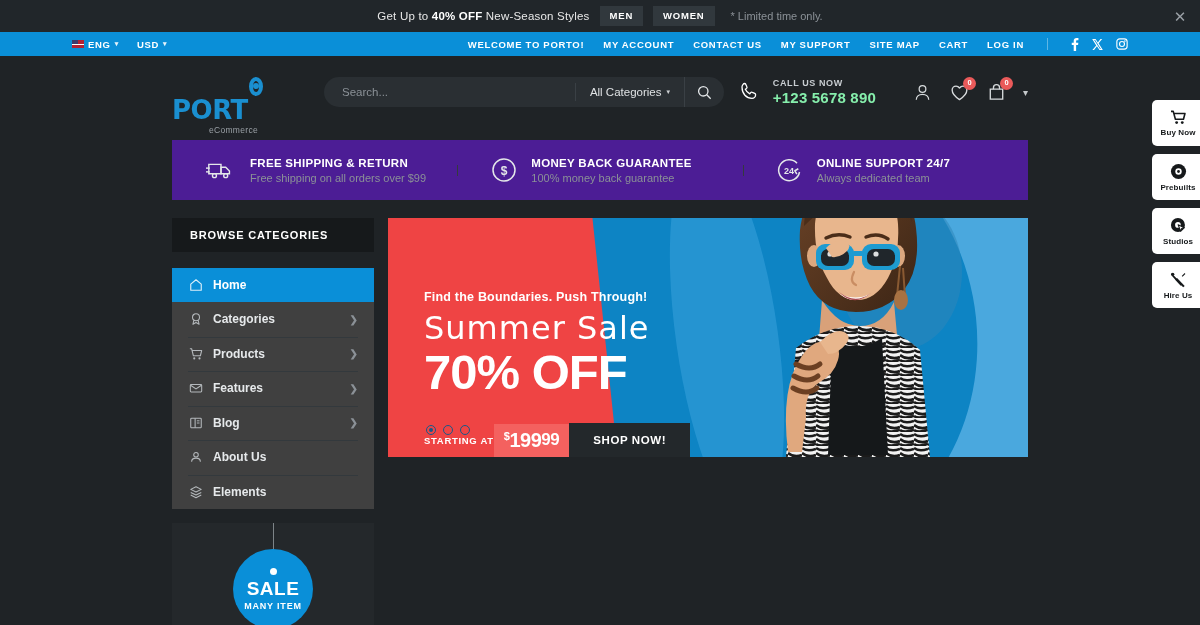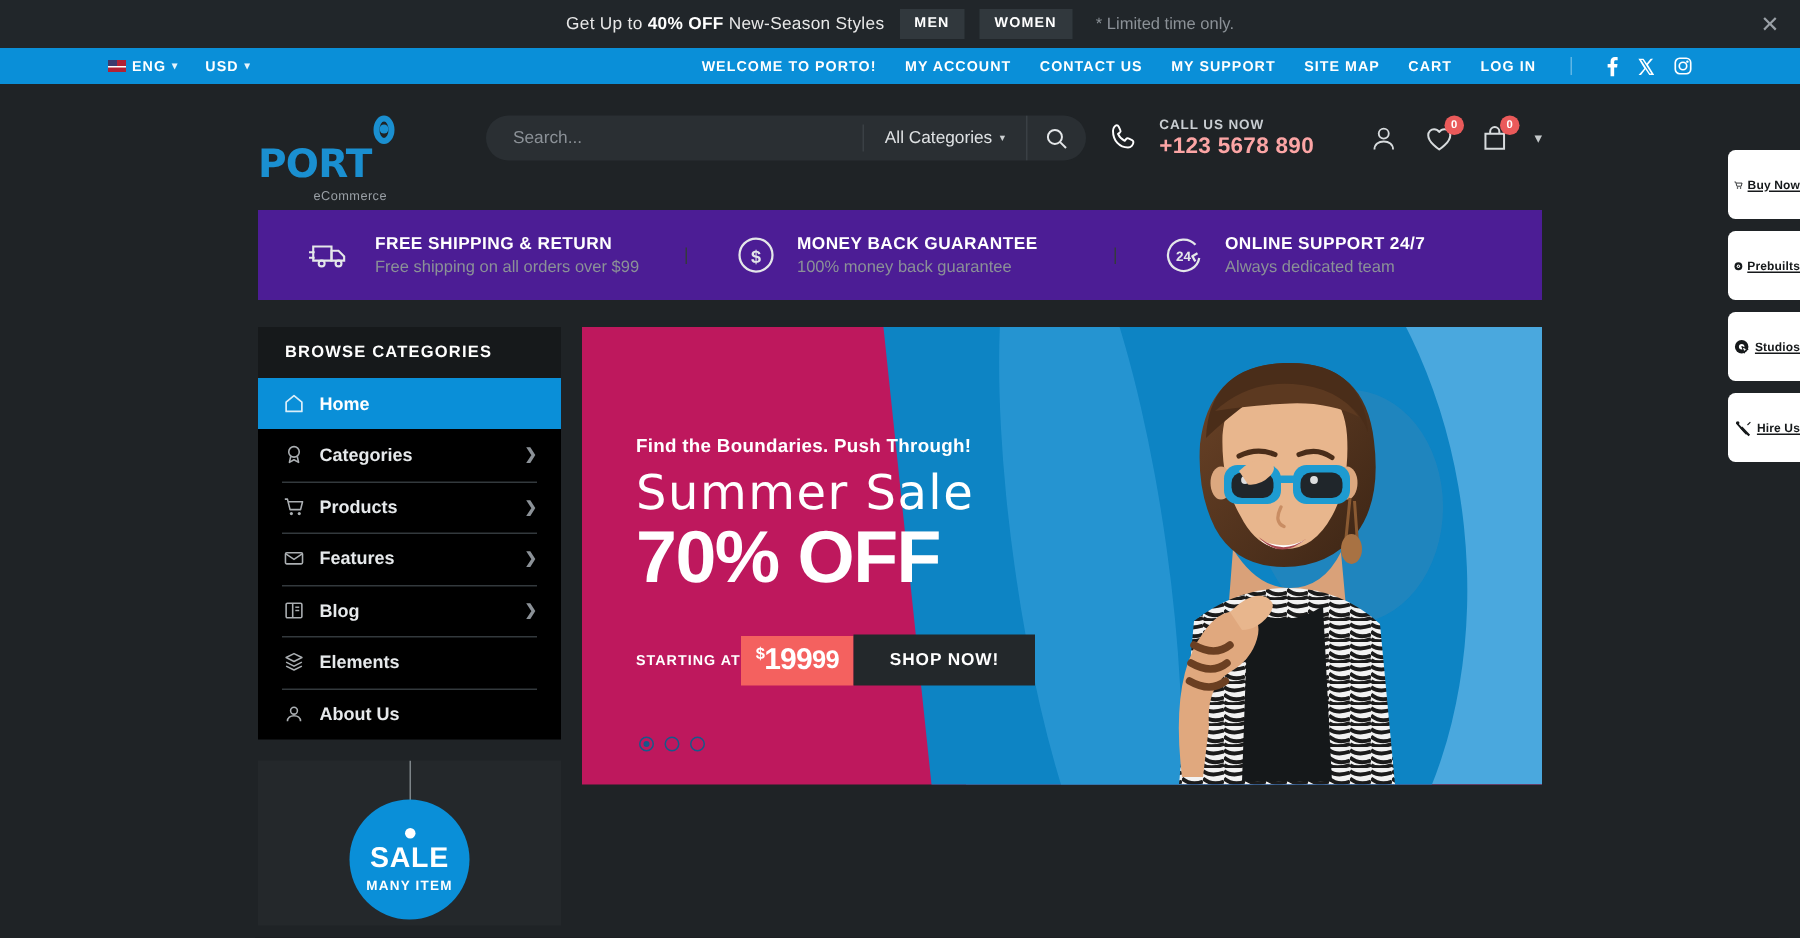--- a/index.html
+++ b/index.html
@@ -78,21 +78,21 @@
     display:flex; align-items:center; gap:5px; font-size:11.5px; color:#dfe2e4;
     padding:0 14px; height:18px; border-left:1px solid #3a4045; cursor:pointer; white-space:nowrap;
   }
   .search-btn {
     width:40px; height:30px; display:flex; align-items:center; justify-content:center;
     border-left:1px solid #3a4045; cursor:pointer;
   }
 
   .callus { margin-left:auto; display:flex; align-items:center; gap:11px; }
   .callus-label { font-size:9px; font-weight:bold; color:#c9ced2; letter-spacing:.6px; }
-  .callus-num { font-size:15px; font-weight:bold; color:#fca5a5; letter-spacing:.2px; margin-top:1px;text-align:center; }
+  .callus-num { font-size:15px; font-weight:bold; color:#86efac; letter-spacing:.2px; margin-top:1px;text-align:center; }
 
   .acts { display:flex; align-items:center; gap:16px; margin-left:36px; }
   .act { position:relative; cursor:pointer; display:flex; align-items:center; }
   .badge {
     position:absolute; top:-5px; right:-6px; background:#ea5a5a; color:#fff;
     font-size:7.5px; font-weight:bold; width:13px; height:13px; border-radius:50%;
     display:flex; align-items:center; justify-content:center; line-height:1;
   }
 
   
@@ -106,21 +106,21 @@
   .feat-t { font-size:11.5px; font-weight:bold; letter-spacing:.3px; color:#fff; }
   .feat-s { font-size:11px; color:#8b9197; margin-top:3px; }
 
   
   .content { display:flex; padding:0 172px; margin-top:18px; gap:14px; }
   .sidebar { width:202px; flex:none; }
   .sb-head {
     height:34px; background:#16191b; display:flex; align-items:center; padding:0 18px;
     font-size:11px; font-weight:bold; letter-spacing:.8px; color:#fff;
   }
-  .sb-list { background:#000000; }
+  .sb-list { background:#404040;margin-top:16px; }
   .sb-item {
     height:34.5px; display:flex; align-items:center; gap:10px; padding:0 16px;
     font-size:12px; font-weight:bold; color:#e6e9eb; cursor:pointer; position:relative;
   }
   .sb-item:not(.active) + .sb-item:not(.active):before {
     content:""; position:absolute; left:16px; right:16px; top:0; height:1px; background:#33393d;
   }
   .sb-item.active { background:#0a8fd8; color:#fff; height:34px; }
   .sb-chev { margin-left:auto; color:#8b9197; font-size:10px; }
   .sb-ic { width:15px; display:flex; align-items:center; justify-content:center; opacity:.85; }
@@ -131,21 +131,21 @@
   .tag-circle {
     position:absolute; left:50%; top:26px; transform:translateX(-50%);
     width:80px; height:80px; border-radius:50%; background:#0a8fd8;
     display:flex; flex-direction:column; align-items:center; justify-content:center;
   }
   .tag-hole { width:7px; height:7px; border-radius:50%; background:#fff; margin-bottom:4px; }
   .tag-sale { font-size:19px; font-weight:bold; color:#fff; line-height:1; letter-spacing:.5px; }
   .tag-many { font-size:9px; font-weight:bold; color:#fff; letter-spacing:.8px; margin-top:3px; }
 
   
-  .hero { flex:1; height:305px; background:#be185d; position:relative; overflow:hidden; }
+  .hero { flex:1; height:239px; background:#ef4444; position:relative; overflow:hidden; }
   .hero-sky { position:absolute; right:0; top:0; width:60%; height:100%; background:#4aa8de; }
   .hero-swoosh {
     position:absolute; left:34%; top:-40%; width:58%; height:180%;
     background:#0d84c4; border-radius:0 50% 50% 0 / 0 50% 50% 0;
     transform:rotate(-6deg);
   }
   .hero-swoosh2 {
     position:absolute; left:45%; top:-30%; width:16%; height:160%;
     background:#2d9ad6; border-radius:50%; transform:rotate(-8deg); opacity:.75;
   }
@@ -172,22 +172,22 @@
   .dot { width:10px; height:10px; border-radius:50%; border:1.6px solid #16598a; }
   .dot i { display:block; width:4px; height:4px; border-radius:50%; background:#16598a; margin:2px; }
 
   
   .model { position:absolute; right:24px; bottom:0; width:300px; height:305px; z-index:5; }
 
   
   .rail { position:absolute; right:0; top:100px; display:flex; flex-direction:column; gap:8px; z-index:30; }
   .rail-btn {
     width:48px; height:46px; background:#fff; border-radius:5px 0 0 5px;
-    display:flex; flex-direction:row; align-items:center; justify-content:center;
-    gap:3px; cursor:pointer; color:#16191b; padding-left:4px;text-decoration:underline;
+    display:flex; flex-direction:column; align-items:center; justify-content:center;
+    gap:3px; cursor:pointer; color:#16191b; padding-left:4px;
   }
   .rail-lb { font-size:8px; font-weight:bold; letter-spacing:.1px; white-space:nowrap; }
 </style>
 </head>
 <body>
 
 <div class="page">
 
   <div class="promo">
     <span class="promo-text"><span>Get Up to </span><b>40% OFF</b><span> New-Season Styles</span></span>
@@ -397,36 +397,36 @@
                 <line x1="9" y1="8" x2="12" y2="8" stroke="#c9ced2" stroke-width="1.1"></line>
               </svg>
           </span>
           <span>Blog</span>
           <span class="sb-chev">❯</span>
         </div>
 
         <div class="sb-item">
           <span class="sb-ic">
             <svg width="14" height="14" viewBox="0 0 16 16">
+                <circle cx="8" cy="5.5" r="2.6" fill="none" stroke="#c9ced2" stroke-width="1.2"></circle>
+                <path d="M3 13.5c0-2.7 2.2-4.2 5-4.2s5 1.5 5 4.2" fill="none" stroke="#c9ced2" stroke-width="1.2"></path>
+              </svg>
+          </span>
+          <span>About Us</span>
+        </div>
+
+        <div class="sb-item">
+          <span class="sb-ic">
+            <svg width="14" height="14" viewBox="0 0 16 16">
                 <path d="M8 2l6 3-6 3-6-3z" fill="none" stroke="#c9ced2" stroke-width="1.2" stroke-linejoin="round"></path>
                 <path d="M2 8.5l6 3 6-3" fill="none" stroke="#c9ced2" stroke-width="1.2" stroke-linejoin="round"></path>
                 <path d="M2 11.5l6 3 6-3" fill="none" stroke="#c9ced2" stroke-width="1.2" stroke-linejoin="round"></path>
               </svg>
           </span>
           <span>Elements</span>
-        </div>
-
-        <div class="sb-item">
-          <span class="sb-ic">
-            <svg width="14" height="14" viewBox="0 0 16 16">
-                <circle cx="8" cy="5.5" r="2.6" fill="none" stroke="#c9ced2" stroke-width="1.2"></circle>
-                <path d="M3 13.5c0-2.7 2.2-4.2 5-4.2s5 1.5 5 4.2" fill="none" stroke="#c9ced2" stroke-width="1.2"></path>
-              </svg>
-          </span>
-          <span>About Us</span>
         </div>
       </div>
 
       <div class="saletag-box">
         <span class="tag-string"></span>
         <div class="tag-circle">
           <span class="tag-hole"></span>
           <span class="tag-sale">SALE</span>
           <span class="tag-many">MANY ITEM</span>
         </div>

